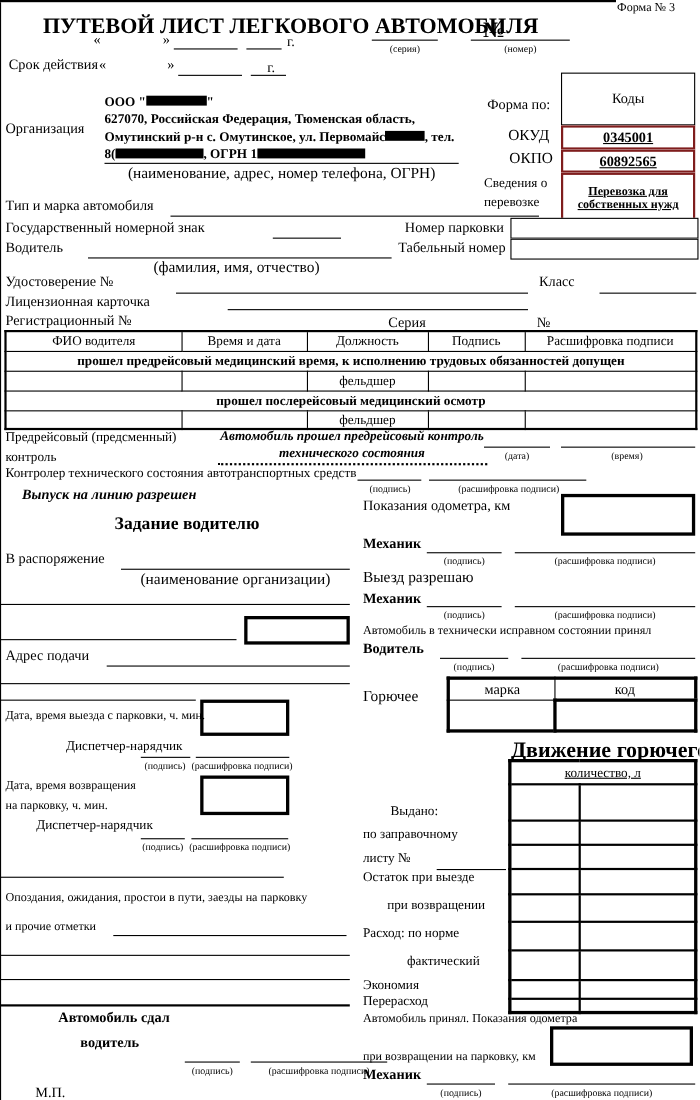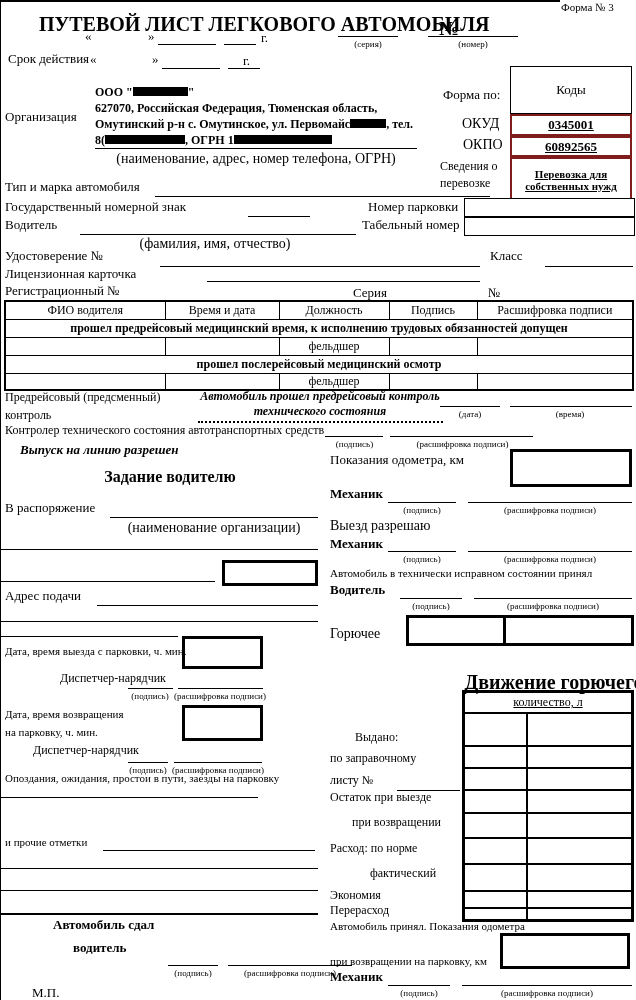--- a/index.html
+++ b/index.html
@@ -180,21 +180,21 @@
   <div class="t ctr s9" style="left:172px;top:691px;width:96px">(расшифровка подписи)</div>
   <div class="t s11" style="left:5px;top:708px">Дата, время возвращения</div>
   <div class="t s11" style="left:5px;top:726px">на парковку, ч. мин.</div>
   <div class="box bx3" style="left:182px;top:705px;width:81px;height:36px"></div>
   <div class="t s12" style="left:33px;top:744px">Диспетчер-нарядчик</div>
   <div class="line" style="left:128px;top:762px;width:40px"></div>
   <div class="line" style="left:174px;top:762px;width:88px"></div>
   <div class="t ctr s9" style="left:108px;top:765px;width:80px">(подпись)</div>
   <div class="t ctr s9" style="left:170px;top:765px;width:96px">(расшифровка подписи)</div>
   <div class="line" style="left:0;top:797px;width:258px"></div>
-  <div class="t s11" style="left:5px;top:772px">Опоздания, ожидания, простои в пути, заезды на парковку</div>
+  <div class="t s11" style="left:5px;top:810px">Опоздания, ожидания, простои в пути, заезды на парковку</div>
   <div class="t s11" style="left:5px;top:836px">и прочие отметки</div>
   <div class="line" style="left:103px;top:850px;width:212px"></div>
   <div class="line" style="left:0;top:868px;width:318px"></div>
   <div class="line" style="left:0;top:890px;width:318px"></div>
   <div class="line2" style="left:0;top:913px;width:318px"></div>
   <div class="t b s13" style="left:53px;top:918px">Автомобиль сдал</div>
   <div class="t b s13" style="left:73px;top:941px">водитель</div>
   <div class="line" style="left:168px;top:965px;width:50px"></div>
   <div class="line" style="left:228px;top:965px;width:124px"></div>
   <div class="t ctr s9" style="left:158px;top:968px;width:70px">(подпись)</div>
@@ -221,20 +221,24 @@
   <div class="t ctr s9" style="left:400px;top:601px;width:62px">(подпись)</div>
   <div class="t ctr s9" style="left:474px;top:601px;width:158px">(расшифровка подписи)</div>
   <div class="t s14" style="left:330px;top:626px">Горючее</div>
 
   <table id="fueltype">
     <colgroup>
         <col style="width:96px">
         <col style="width:126px">
       </colgroup>
     <tbody>
+        <tr style="height:20px">
+      <td>марка</td>
+      <td>код</td>
+    </tr>
     <tr style="height:28px">
       <td></td>
       <td class="thick"></td>
     </tr>
   </tbody>
     </table>
 
   <div class="t ctr b s15" style="left:406px;top:671px;width:228px">Движение горючего</div>
 
   <table id="fuelqty">

